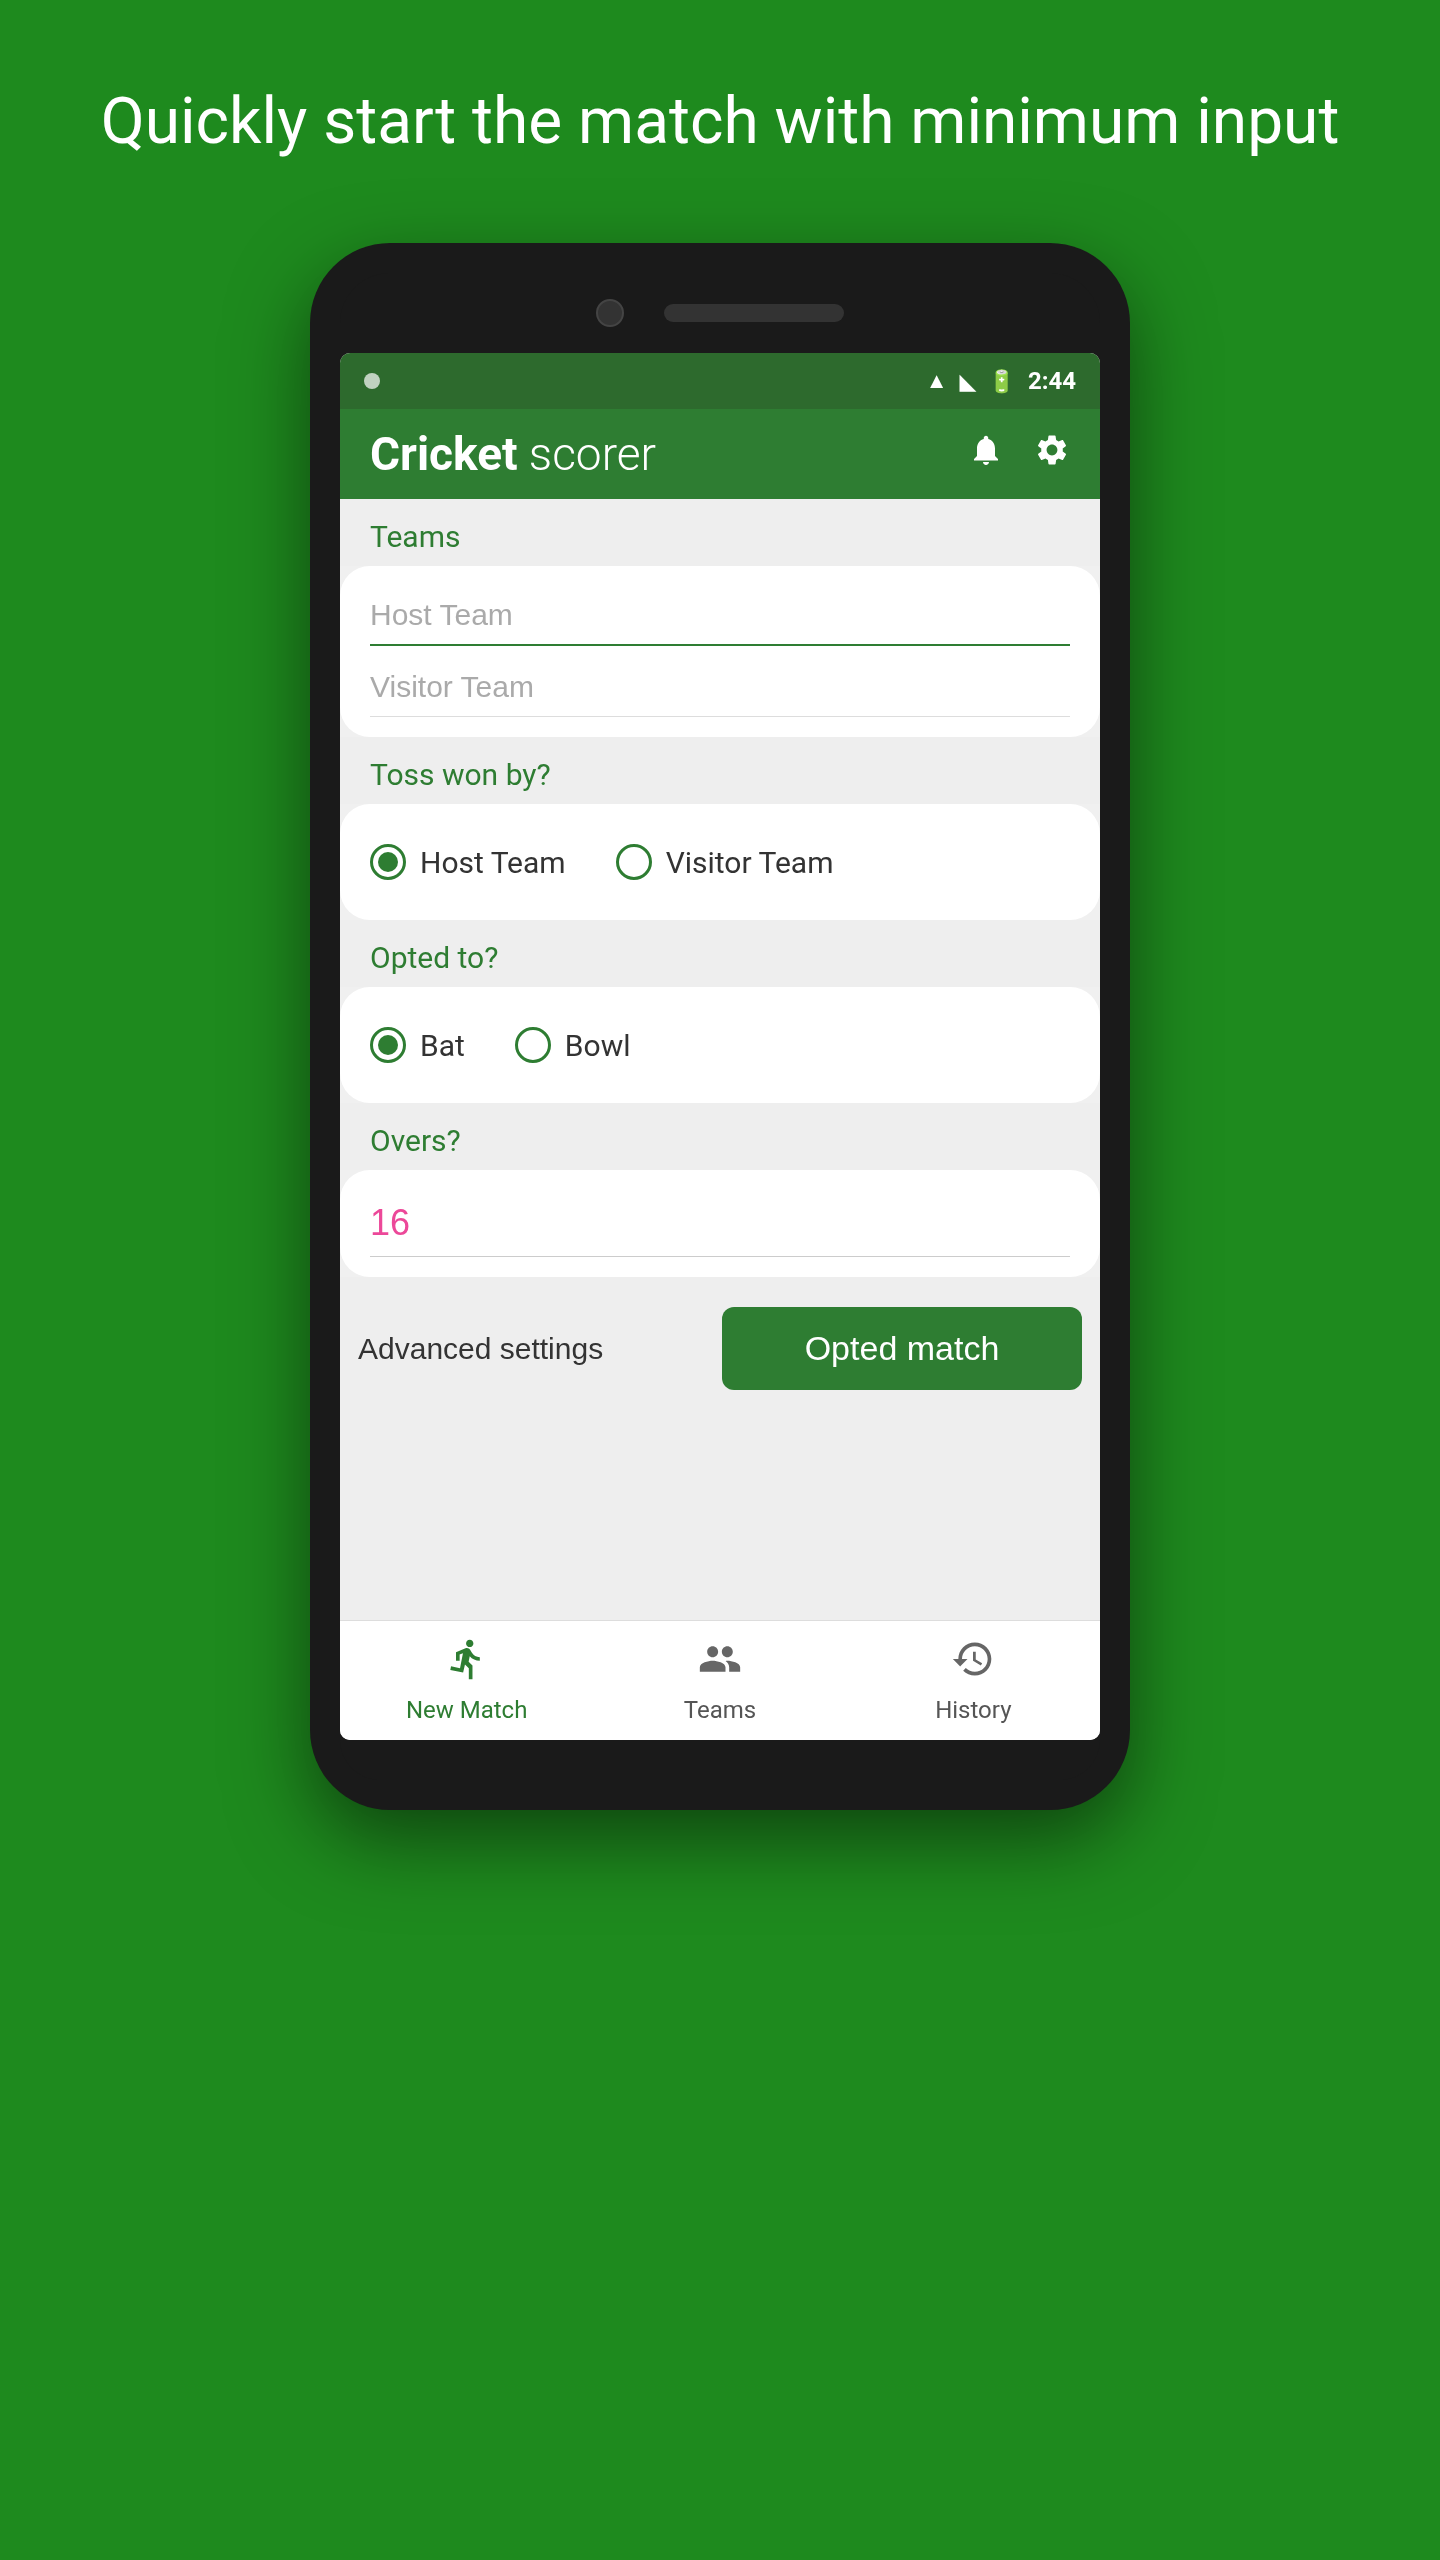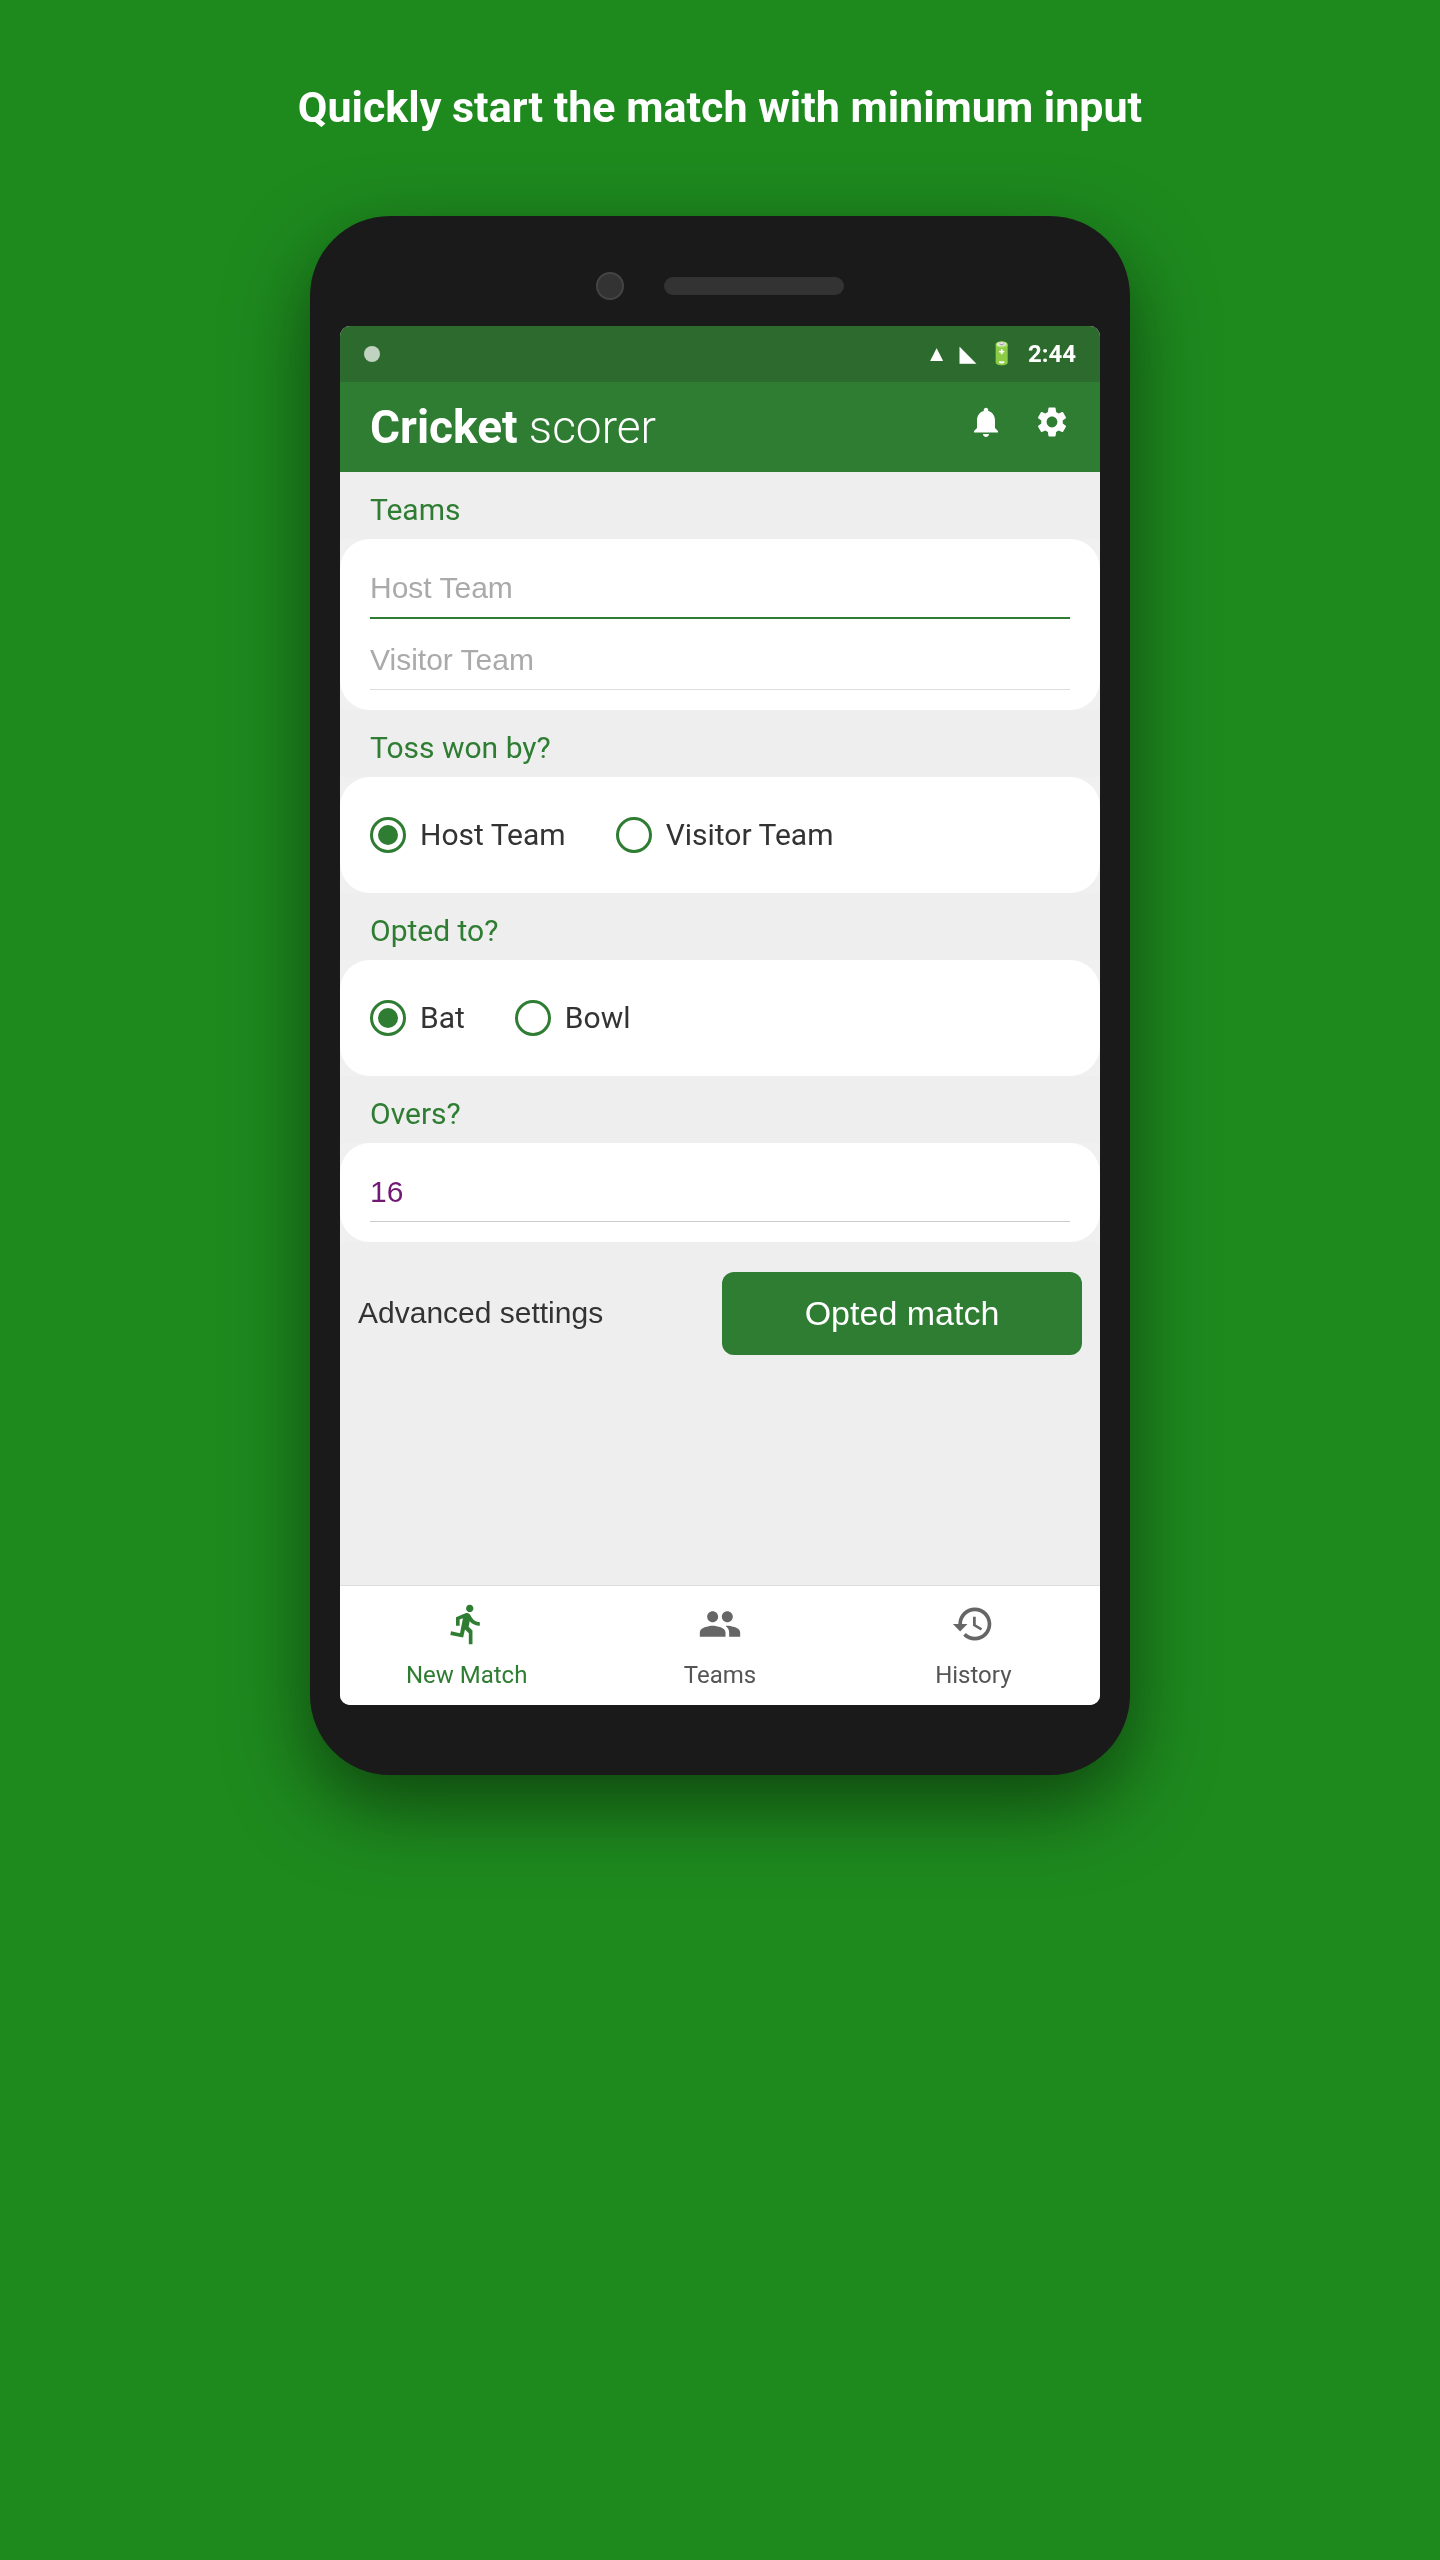--- a/index.html
+++ b/index.html
@@ -10,25 +10,25 @@
       background-color: #1e8a1e;
       display: flex;
       flex-direction: column;
       align-items: center;
       font-family: 'Roboto', Arial, sans-serif;
       overflow: hidden;
     }
 
     .promo-text {
       color: white;
-      font-size: 43px;
+      font-size: 64px;
       text-align: center;
       margin-top: 80px;
       line-height: 1.3;
-      font-weight: 700;
+      font-weight: 400;
     }
 
     .phone-container {
       margin-top: 80px;
       width: 820px;
       background: #1a1a1a;
       border-radius: 80px;
       padding: 30px;
       box-shadow: 0 30px 80px rgba(0,0,0,0.5);
       position: relative;
@@ -210,22 +210,22 @@
     .radio-label {
       font-size: 30px;
       color: #333;
     }
 
     .overs-input {
       width: 100%;
       border: none;
       border-bottom: 1px solid #ccc;
       outline: none;
-      font-size: 30px;
-      color: #701a75;
+      font-size: 36px;
+      color: #ec4899;
       padding: 12px 0;
       background: transparent;
     }
 
     
     .buttons-row {
       display: flex;
       align-items: center;
       justify-content: space-between;
       padding: 30px 18px;

